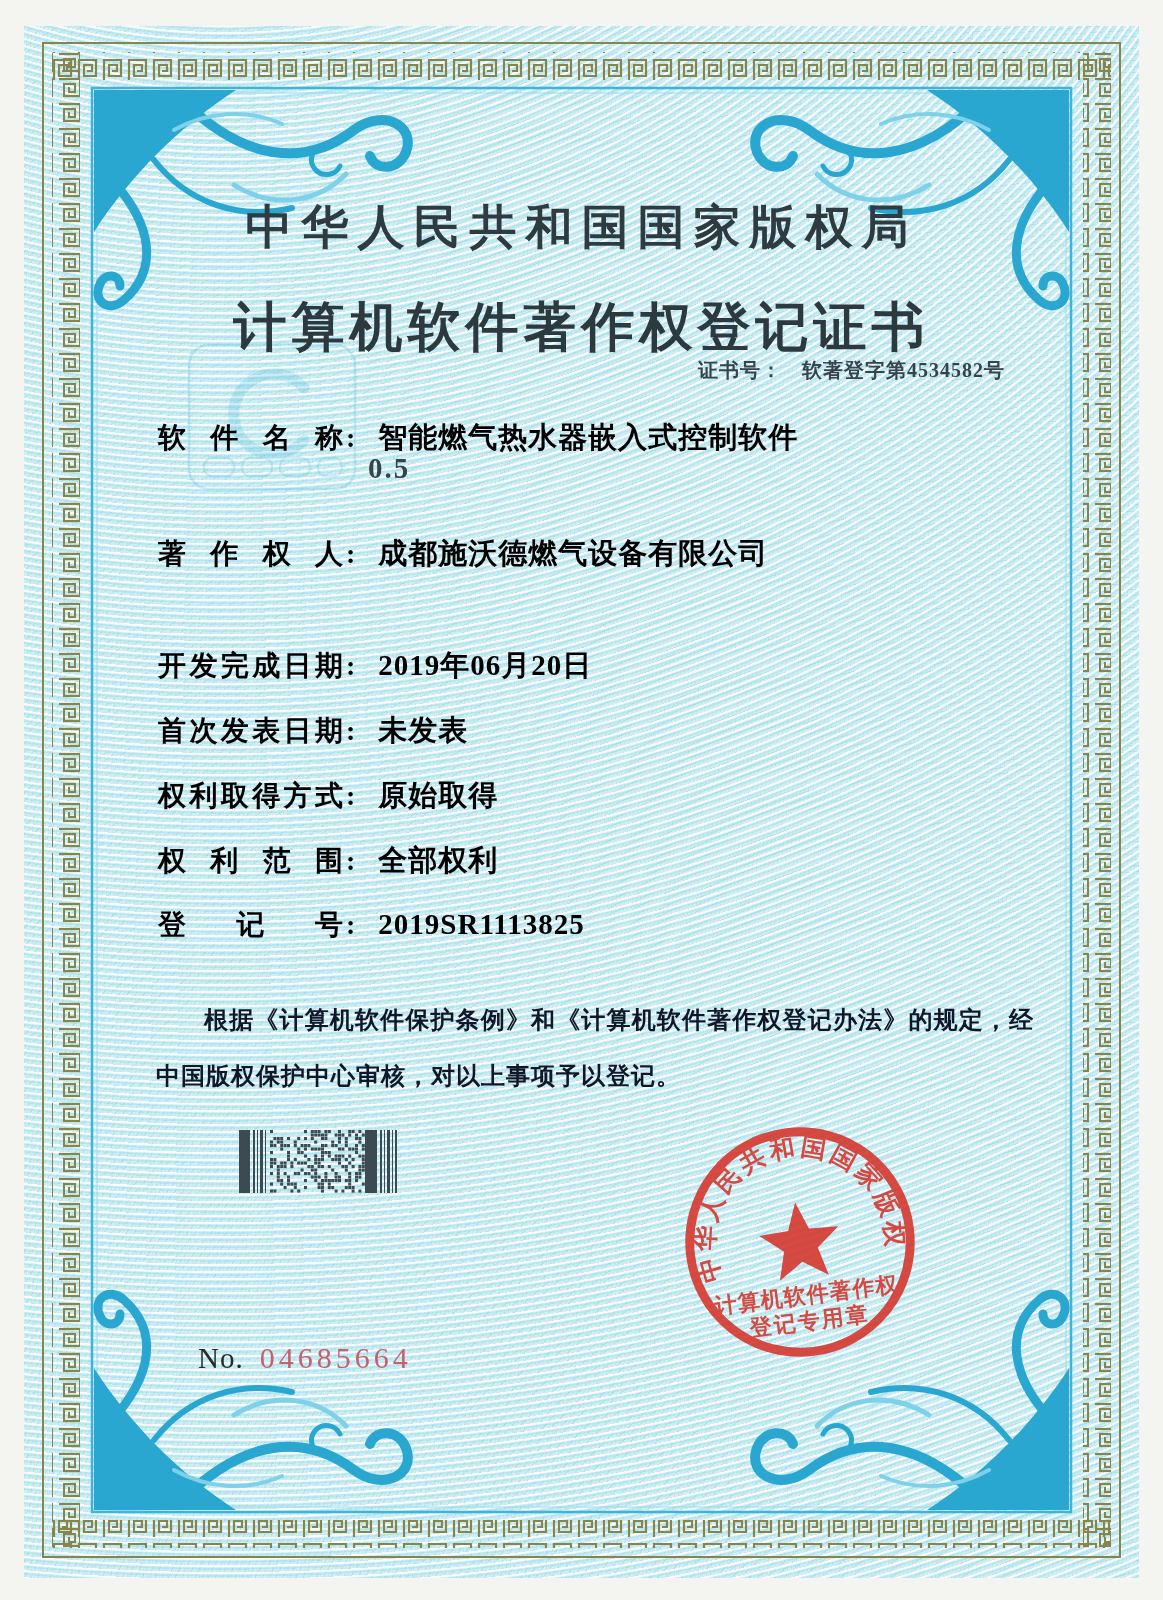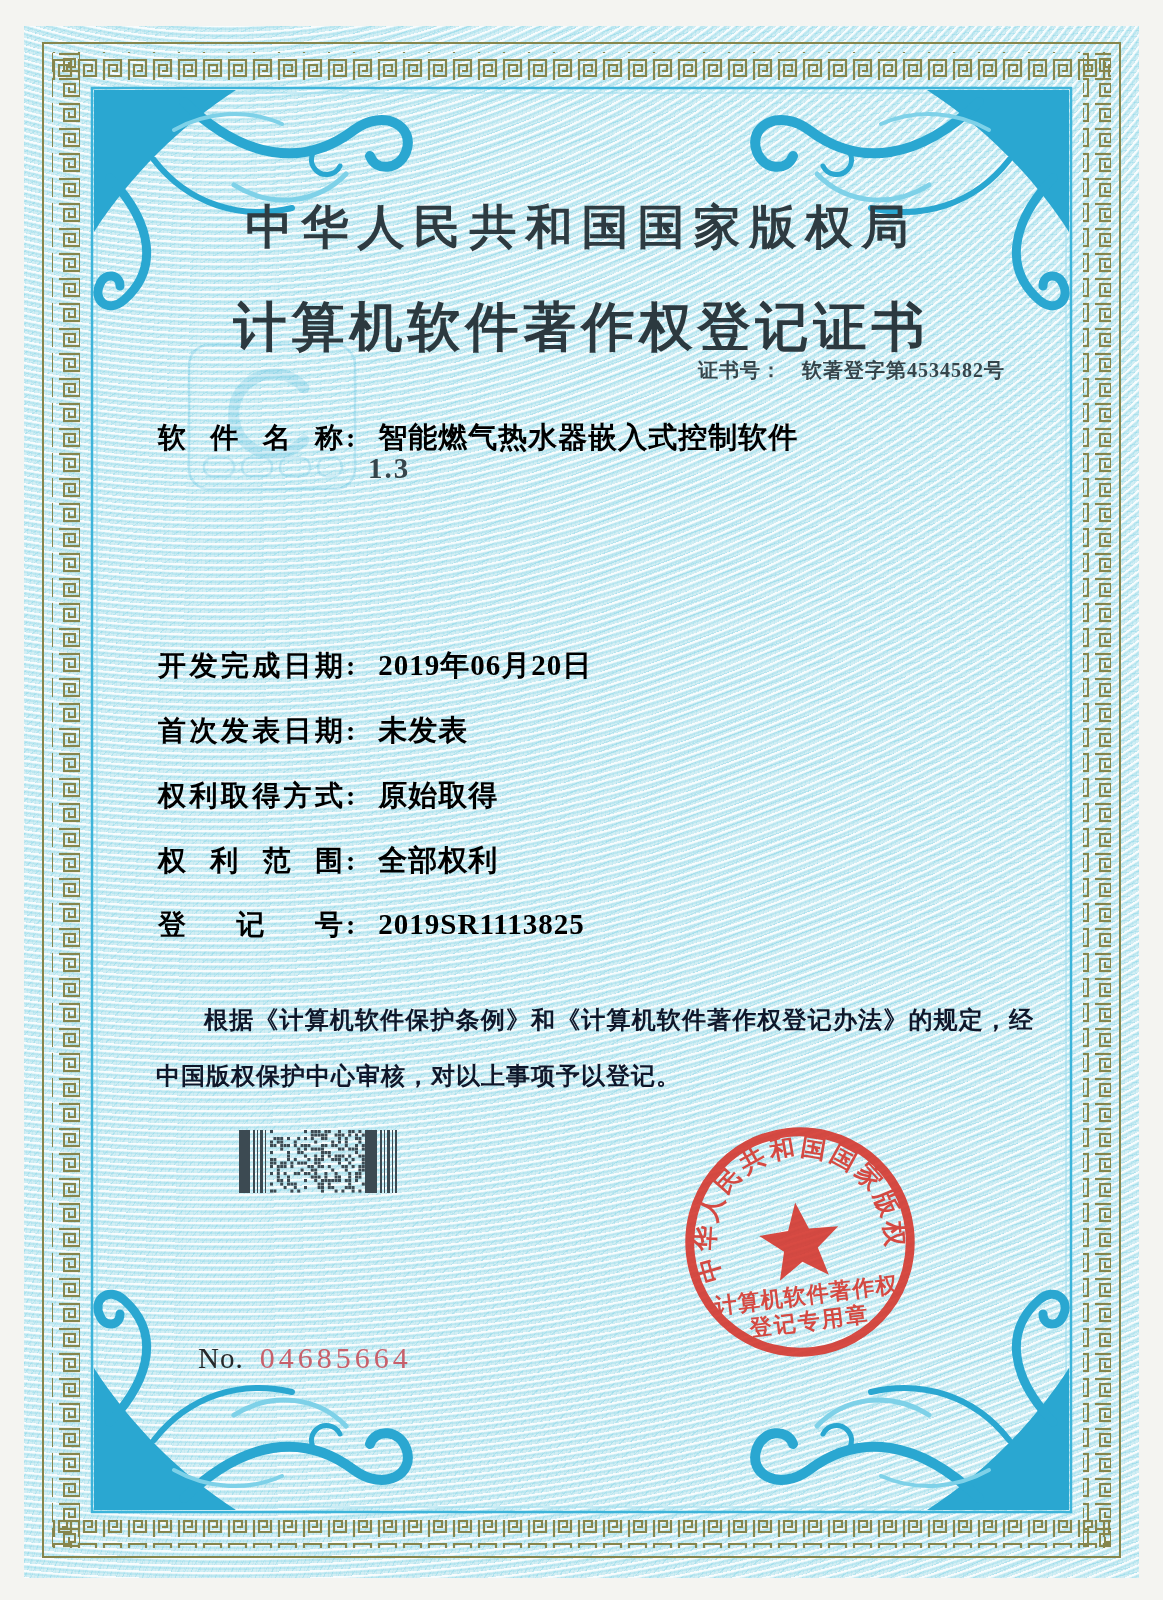--- a/index.html
+++ b/index.html
@@ -105,22 +105,25 @@
   <div class="txt authority">中华人民共和国国家版权局</div>
   <div class="txt cert-title">计算机软件著作权登记证书</div>
 
   <div class="txt certno">
     <span>证书号：</span><span class="num">软著登字第4534582号</span>
   </div>
 
   <div class="row" style="top:418px">
     <span class="lbl">软件名称</span><span class="colon">:</span><span class="val">智能燃气热水器嵌入式控制软件</span>
   </div>
-  <div class="version">1.3</div>
-
+  <div class="version">0.5</div>
+
+  <div class="row" style="top:534px">
+    <span class="lbl">著作权人</span><span class="colon">:</span><span class="val">成都施沃德燃气设备有限公司</span>
+  </div>
 
   <div class="row" style="top:646px">
     <span class="lbl">开发完成日期</span><span class="colon">:</span><span class="val">2019年06月20日</span>
   </div>
 
   <div class="row" style="top:711px">
     <span class="lbl">首次发表日期</span><span class="colon">:</span><span class="val">未发表</span>
   </div>
 
   <div class="row" style="top:776px">

